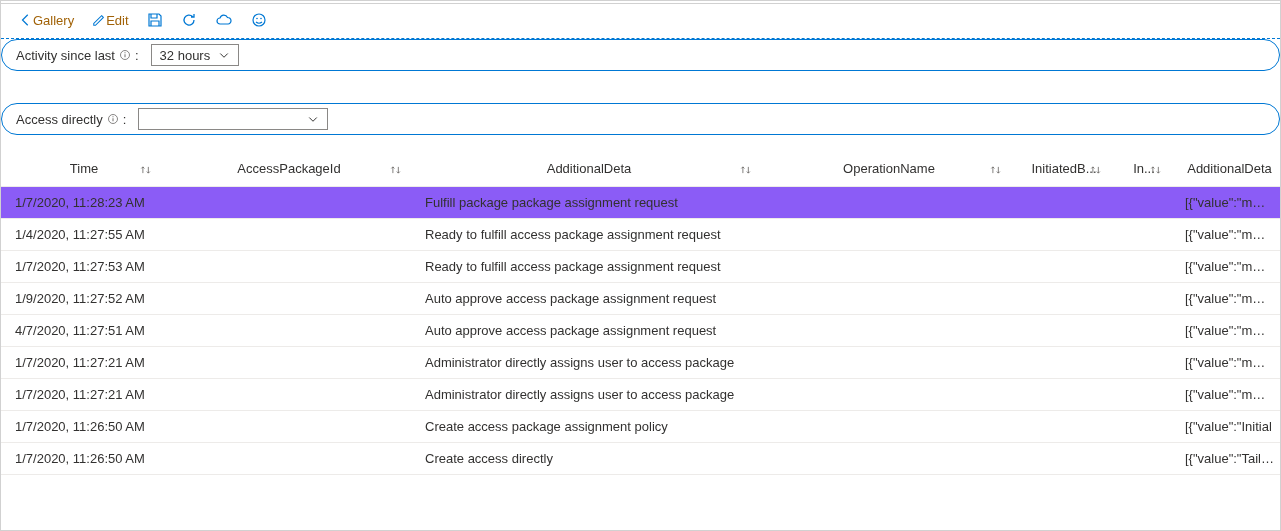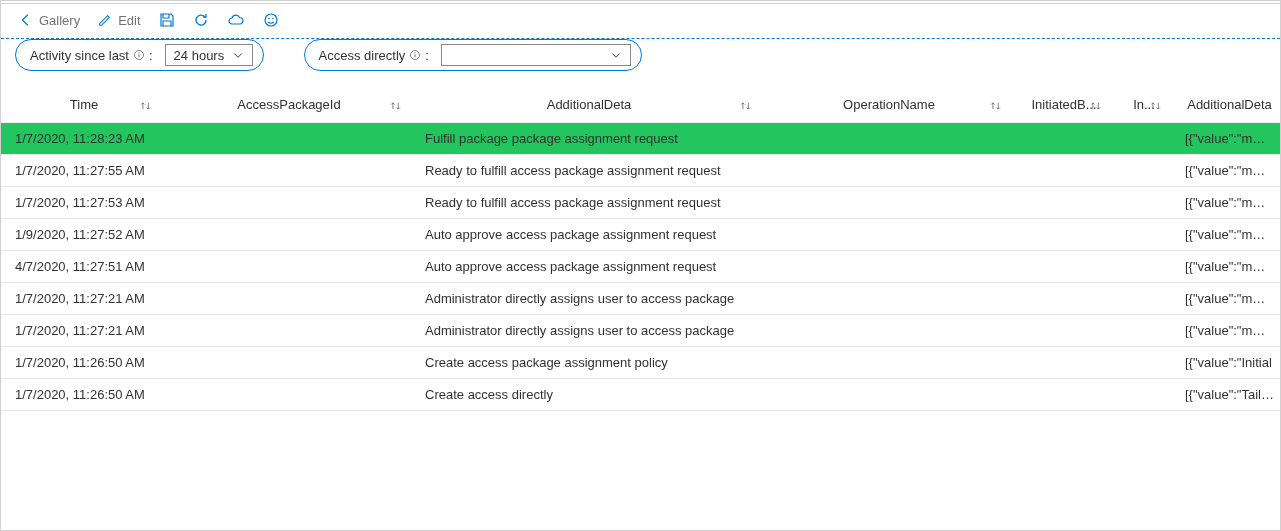--- a/index.html
+++ b/index.html
@@ -26,37 +26,37 @@
   .toolbar {
     display: flex;
     align-items: center;
     padding: 6px 12px 8px 12px;
     border-bottom: 1px dashed #0078d4;
     gap: 6px;
   }
   .toolbar .tb-item {
     display: inline-flex;
     align-items: center;
-    gap: 6px;
-    color: #737373;
+    color: #a16207;
     cursor: pointer;
     padding: 2px 6px;
   }
   .toolbar svg { display: block; }
   .title {
     font-size: 22px;
     font-weight: 700;
     margin: 16px 0 18px 14px;
     color: #000;
   }
   .filters {
     display: flex;
-    gap: 40px;
-    padding-left: 14px;
+    gap: 32px;
+    padding-left: 0;
     margin-bottom: 18px;
+    flex-direction: column;
   }
   .filter-pill {
     display: inline-flex;
     align-items: center;
     border: 1px solid #0078d4;
     border-radius: 18px;
     padding: 6px 10px;
     font-size: 13px;
     color: #323130;
     height: 32px;
@@ -117,21 +117,21 @@
   td {
     padding: 8px 8px 8px 14px;
     border-bottom: 1px solid #edebe9;
     white-space: nowrap;
     overflow: hidden;
     text-overflow: ellipsis;
     font-size: 13px;
     color: #323130;
   }
   tbody tr:first-child td {
-    background: #22c55e;
+    background: #8b5cf6;
   }
 </style>
 </head>
 <body>
 
 <div class="outer">
   <div class="topbar"></div>
 
   <div class="toolbar">
     <span class="tb-item">
@@ -177,21 +177,21 @@
       <span class="filter-label">
         <span>Activity since last</span>
         <svg class="info-icon" width="12" height="12" viewBox="0 0 16 16">
             <circle cx="8" cy="8" r="6" stroke-width="1"></circle>
             <line x1="8" y1="7" x2="8" y2="11" stroke-width="1.2"></line>
             <circle cx="8" cy="5" r="0.8" fill="#605e5c" stroke="none"></circle>
           </svg>
         <span>:</span>
       </span>
       <span class="filter-select">
-        <span>24 hours</span>
+        <span>32 hours</span>
         <svg class="chev" width="12" height="12" viewBox="0 0 16 16">
             <path d="M3 6 L8 11 L13 6" stroke-width="1.3"></path>
           </svg>
       </span>
     </div>
 
     <div class="filter-pill">
       <span class="filter-label">
         <span>Access directly</span>
         <svg class="info-icon" width="12" height="12" viewBox="0 0 16 16">
@@ -260,21 +260,21 @@
           <tr>
             <td>1/7/2020, 11:28:23 AM</td>
             <td></td>
             <td>Fulfill package package assignment request</td>
             <td></td>
             <td></td>
             <td></td>
             <td>[{"value":"mwah</td>
           </tr>
           <tr>
-            <td>1/7/2020, 11:27:55 AM</td>
+            <td>1/4/2020, 11:27:55 AM</td>
             <td></td>
             <td>Ready to fulfill access package assignment request</td>
             <td></td>
             <td></td>
             <td></td>
             <td>[{"value":"mwah</td>
           </tr>
           <tr>
             <td>1/7/2020, 11:27:53 AM</td>
             <td></td>

